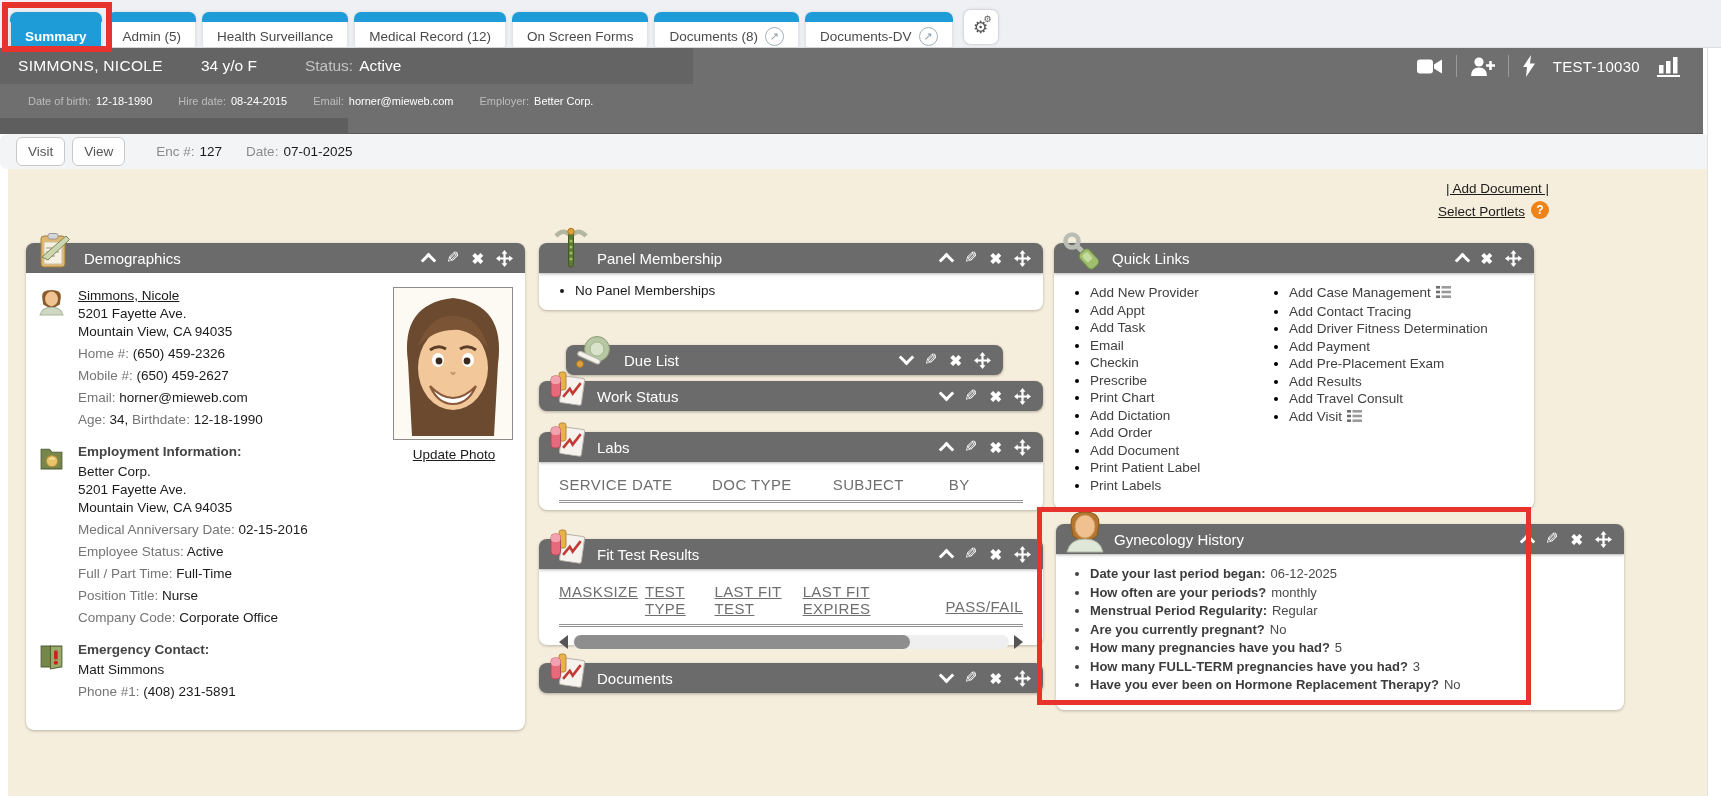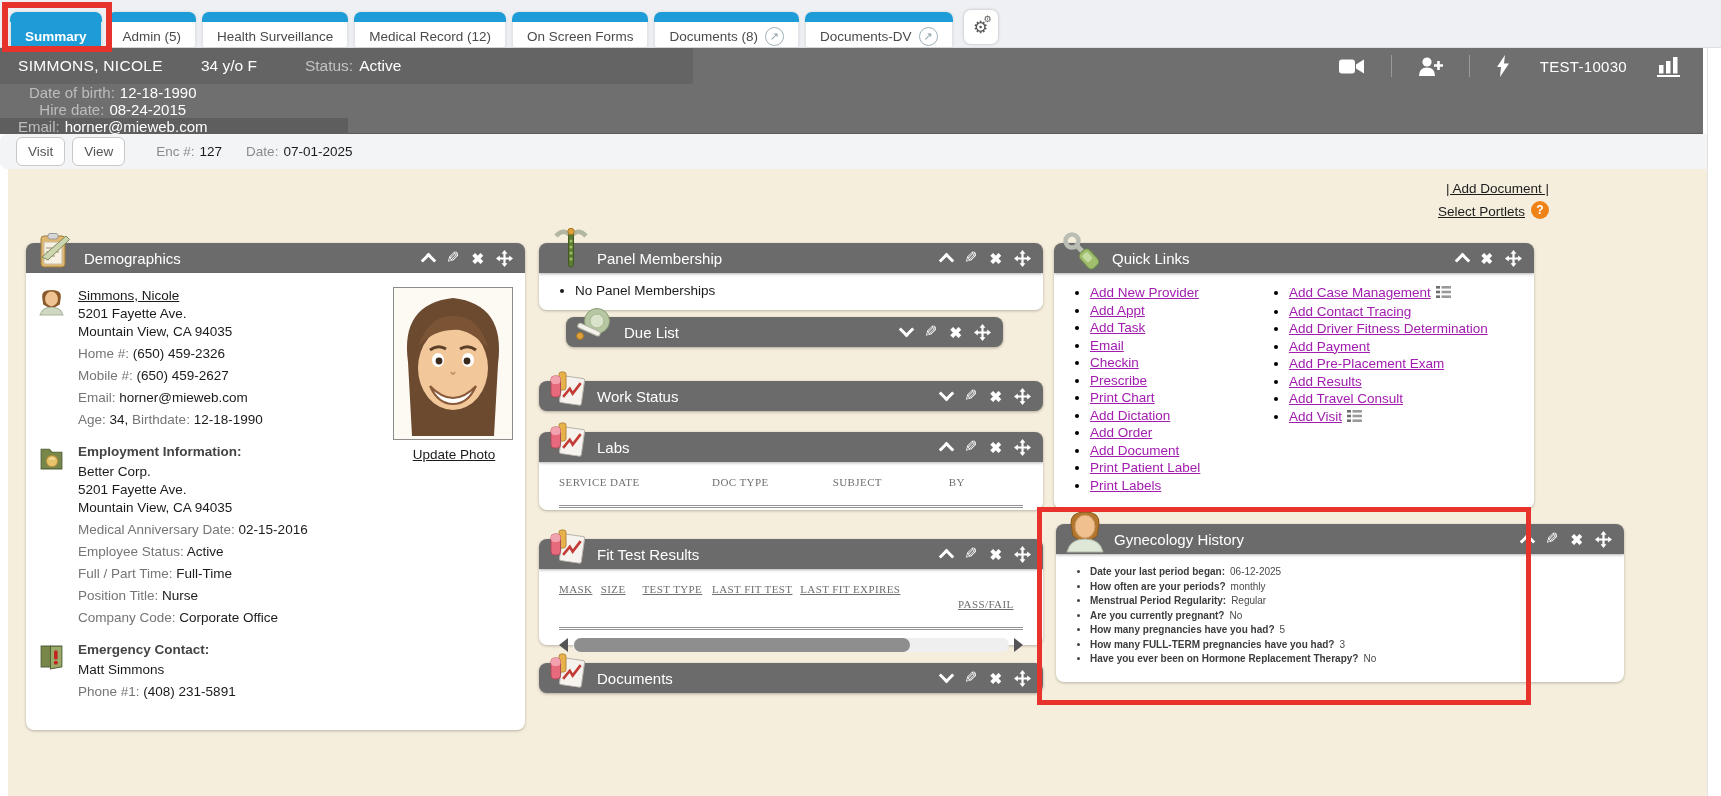--- a/index.html
+++ b/index.html
@@ -22,25 +22,25 @@
 
   
   .pheader { position:absolute; top:48px; left:0; width:1703px; height:86px; background:#6f6f6f; border-bottom:1px solid #5a5a5a; color:#fff; }
   .ph-shade1 { position:absolute; left:0; top:0; width:693px; height:36px; background:#646464; }
   .ph-shade2 { position:absolute; left:0; top:70px; width:348px; height:16px; background:#5e5e5e; }
   .ph-row1 { position:absolute; left:18px; top:0; height:36px; display:flex; align-items:center; font-size:15.5px; }
   .ph-name { letter-spacing:.3px; }
   .ph-age { margin-left:38px; }
   .ph-label { margin-left:48px; color:#c3c3c3; }
   .ph-val { margin-left:6px; color:#fff; }
-  .ph-row2 { position:absolute; left:18px; top:36px; height:34px; display:flex; align-items:center; font-size:15px;flex-direction:column; }
+  .ph-row2 { position:absolute; left:28px; top:36px; height:34px; display:flex; align-items:center; font-size:11px; }
   .ph-row2 .lab { color:#bdbdbd; }
   .ph-row2 .val { color:#fff; margin-left:5px; }
   .ph-row2 .pair { margin-right:26px; display:flex; }
-  .ph-icons { position:absolute; right:23px; top:0; height:36px; display:flex; align-items:center; gap:26px; }
+  .ph-icons { position:absolute; right:23px; top:0; height:36px; display:flex; align-items:center; gap:13px; }
   .ph-icons .divider { width:1px; height:22px; background:#9a9a9a; }
   .ph-id { font-size:15px; color:#fff; letter-spacing:.3px; margin:0 4px; }
   .icwrap { display:flex; align-items:center; cursor:pointer; }
 
   
   .encbar { position:absolute; top:134px; left:0; width:1721px; height:35px; background:#f3f4f6; display:flex; align-items:center; padding-left:16px; font-size:13.5px;border-radius:7px; }
   .encbtn { background:#fff; border:1px solid #c9c9c9; border-radius:6px; color:#555; font-size:13.5px; padding:6px 11px; margin-right:7px; cursor:pointer; font-family:"Liberation Sans",sans-serif; }
   .encbar .lab { color:#8b8b8b; margin-left:24px; }
   .encbar .val { color:#1a1a1a; margin-left:5px; }
 
@@ -78,42 +78,42 @@
   .photo-wrap { position:absolute; top:14px; right:10px; width:122px; text-align:center; z-index:3; }
   .photo-frame { width:120px; height:153px; border:1px solid #8c8c8c; background:#fdfaf3; cursor:pointer; }
   .upd-link { display:inline-block; margin-top:6px; font-size:13.5px; color:#1b1b1b; text-decoration:underline; cursor:pointer; }
 
   
   .pm-body { padding:10px 14px 12px 20px; font-size:13.5px; color:#1b1b1b; }
   .pm-body ul { padding-left:16px; }
 
   
   .tblwrap { padding:14px 20px 10px 20px; }
-  .thead { display:flex; font-size:11px; color:#6f6f6f; letter-spacing:.4px; padding-bottom:17px; border-bottom:3px double #949494;font-family:Liberation Serif, serif; }
+  .thead { display:flex; font-size:15px; color:#6f6f6f; letter-spacing:.4px; padding-bottom:7px; border-bottom:3px double #949494; }
   .thead.links span { text-decoration:underline; cursor:pointer; }
   .labs-c1{flex:0 0 33%;} .labs-c2{flex:0 0 26%;} .labs-c3{flex:0 0 25%;} .labs-c4{flex:0 0 16%;}
   .fit-c1{flex:0 0 9%;} .fit-c2{flex:0 0 9%;} .fit-c3{flex:0 0 15%;} .fit-c4{flex:0 0 19%;} .fit-c5{flex:0 0 22%;} .fit-c6{flex:0 0 14%; margin-left:auto;margin-top:15px;}
   .hscroll { display:flex; align-items:center; margin-top:7px; height:15px; }
   .arr { width:0; height:0; border-style:solid; cursor:pointer; }
   .arr-l { border-width:7px 9px 7px 0; border-color:transparent #555 transparent transparent; margin-right:5px; }
   .arr-r { border-width:7px 0 7px 9px; border-color:transparent transparent transparent #555; margin-left:5px; }
   .track { flex:1; height:14px; background:#efefef; border-radius:8px; position:relative; }
   .thumb { position:absolute; left:1px; top:0; width:77%; height:14px; background:#8e8e8e; border-radius:8px; cursor:grab; }
 
   
   .ql-body { padding:12px 10px 14px 18px; display:flex; font-size:13.5px; }
   .ql-body ul { list-style:disc; padding-left:18px; }
   .ql-body li { margin-bottom:2.5px; white-space:nowrap; }
-  .ql-body a { color:#a21caf; text-decoration:underline; cursor:pointer; }
+  .ql-body a { color:#404040; cursor:pointer; }
   .ql-col1 { flex:0 0 44%; }
   .ql-col2 { flex:0 0 56%; }
   .tblicon { display:inline-block; vertical-align:-1px; margin-left:5px; }
 
   
-  .gyn-body { padding:12px 12px 14px 16px; font-size:10px; }
+  .gyn-body { padding:12px 12px 14px 16px; font-size:13px; }
   .gyn-body ul { list-style:disc; padding-left:18px; }
   .gyn-body li { margin-bottom:3.5px; white-space:nowrap; color:#444; }
   .gyn-q { font-weight:bold; color:#3c3c3c; margin-right:5px; }
   .gyn-a { color:#4a4a4a; }
 </style>
 </head>
 <body>
 
 <div class="screen">
 
@@ -358,21 +358,21 @@
             </span>
         </span>
       </div>
       <div class="p-body pm-body">
         <ul>
             <li>No Panel Memberships</li>
           </ul>
       </div>
     </div>
 
-    <div class="portlet" style="left:531px; top:148px; width:464px;padding-left:27px;">
+    <div class="portlet" style="left:531px; top:176px; width:464px;padding-left:27px;">
       <div class="p-head rounded">
         <span class="p-icon">
           <svg width="42" height="42" viewBox="0 0 42 42">
             <circle cx="24" cy="16" r="12.5" fill="#b7c7a3" stroke="#8a9b73"></circle>
             <circle cx="24" cy="16" r="7" fill="#d9e2ca" stroke="#a6b78c"></circle>
             <g transform="rotate(24 18 25)">
                 <rect x="4" y="23" width="24" height="5" rx="2.5" fill="#f3f3ec" stroke="#b5b5a6"></rect>
               </g>
             <circle cx="7" cy="31" r="3.4" fill="#e2a23b" stroke="#b07c24"></circle>
           </svg>

